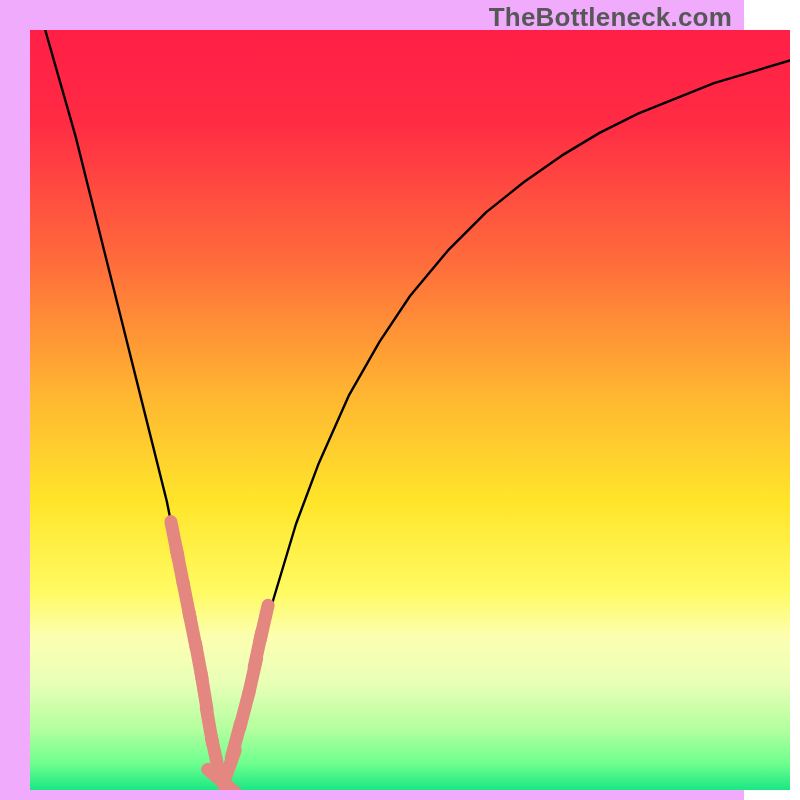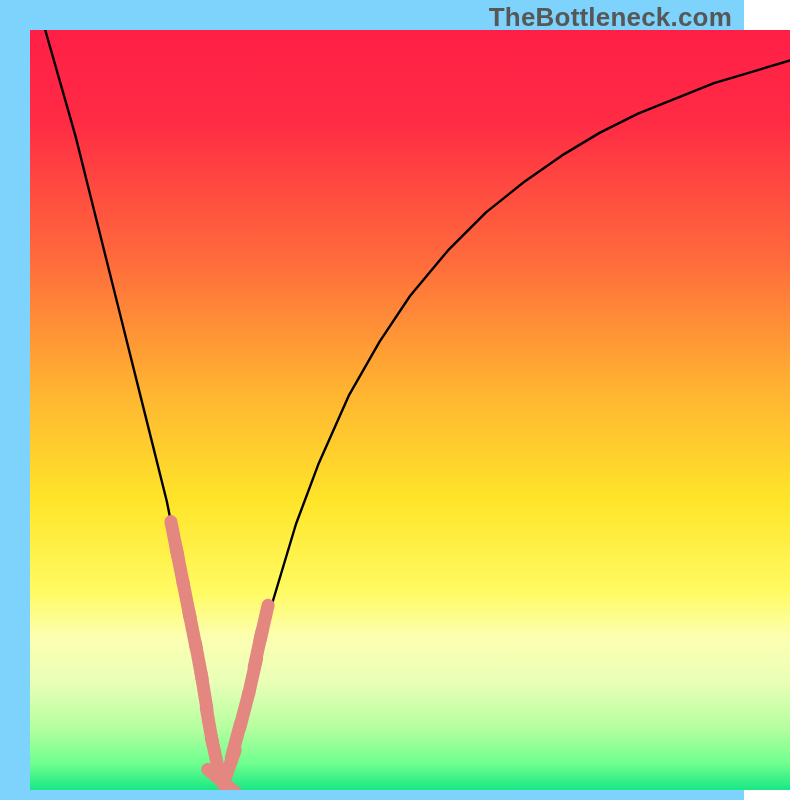--- a/index.html
+++ b/index.html
@@ -7,21 +7,21 @@
     padding: 0;
     width: 800px;
     height: 800px;
     overflow: hidden;
     background: #fff;
   }
   .frame {
     position: relative;
     width: 744px;
     height: 800px;
-    background: #7dd3fc;
+    background: #f0abfc;
   }
   .watermark {
     position: absolute;
     top: 2px;
     right: 12px;
     font-family: Arial, Helvetica, sans-serif;
     font-size: 26px;
     font-weight: 600;
     color: #575757;
     letter-spacing: 0.2px;

